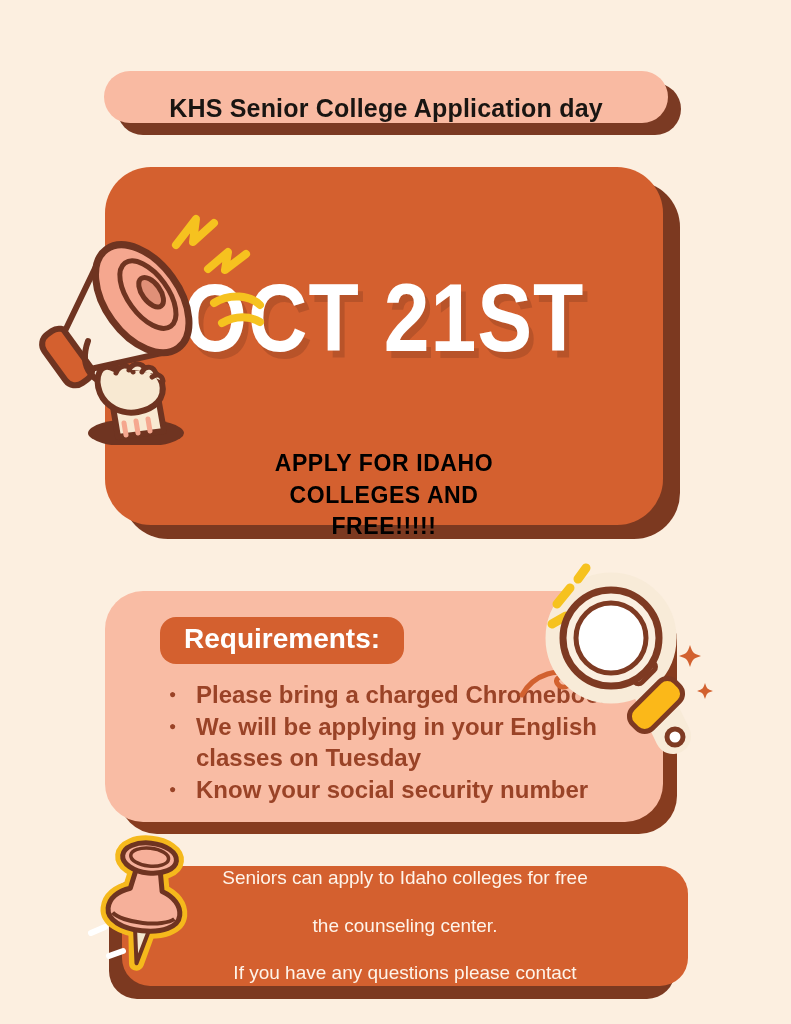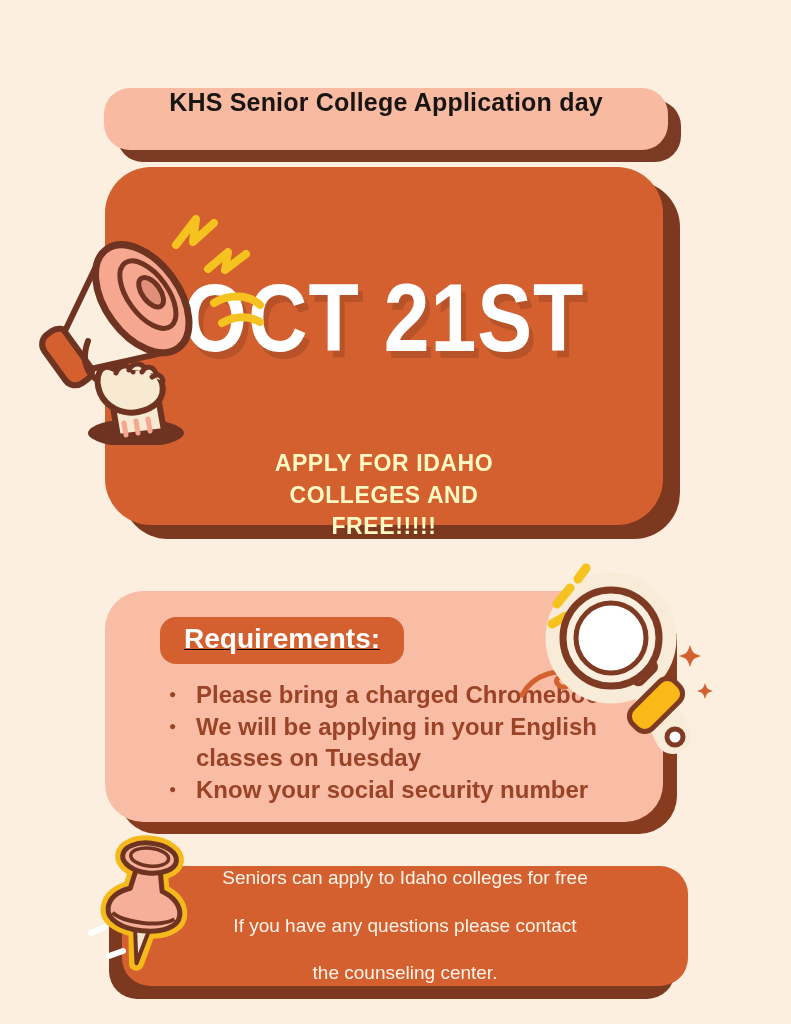--- a/index.html
+++ b/index.html
@@ -11,25 +11,25 @@
     height: 1024px;
     background: #FCEFE0;
     margin: 0 auto;
     overflow: hidden;
   }
 
   
   .banner {
     position: absolute;
     left: 104px; top: 71px;
-    width: 564px; height: 62px;
+    width: 564px; height: 52px;
     background: #F9BAA2;
     border-radius: 26px;
     box-shadow: 13px 12px 0 0 #7B3A23;
-    display: flex; align-items: flex-start; justify-content: center; margin-top: 17px;
+    display: flex; align-items: flex-end; justify-content: center;
   }
   .banner-title {
     font-size: 25px;
     font-weight: bold;
     color: #191512;
     letter-spacing: 0.2px;
   }
 
   
   .hero-panel {
@@ -55,21 +55,21 @@
     letter-spacing: 1px;
     transform: scaleY(1.14) scaleX(0.98);
     text-shadow: 5px 6px 0 rgba(124, 57, 32, 0.32);
     white-space: nowrap;
   }
   .hero-sub {
     position: absolute;
     top: 281px; left: 0;
     width: 100%;
     text-align: center;
-    color: #fef9c3;
+    color: #000000;
     font-size: 23px;
     font-weight: bold;
     line-height: 1.37;
     letter-spacing: 0.6px;
   }
 
   
   .req-panel {
     position: absolute;
     left: 105px; top: 591px;
@@ -78,21 +78,20 @@
     border-radius: 38px;
     box-shadow: 14px 12px 0 0 #873C1F;
     z-index: 2;
   }
   .req-pill {
     position: absolute;
     left: 55px; top: 26px;
     background: #D4602F;
     border-radius: 16px;
     padding: 6px 24px 9px 24px;
-    text-decoration: underline;
   }
   .req-pill span {
     color: #FFFFFF;
     font-size: 28px;
     font-weight: bold;
   }
   .req-list {
     position: absolute;
     left: 62px; top: 88px;
     width: 490px;
@@ -248,22 +247,22 @@
 
       <g fill="#D2612F">
         <path transform="translate(147,100)" d="M0,-11 C2.8,-2.8 2.8,-2.8 11,0 C2.8,2.8 2.8,2.8 0,11 C-2.8,2.8 -2.8,2.8 -11,0 C-2.8,-2.8 -2.8,-2.8 0,-11 Z"></path>
         <path transform="translate(162,135) scale(0.72)" d="M0,-11 C2.8,-2.8 2.8,-2.8 11,0 C2.8,2.8 2.8,2.8 0,11 C-2.8,2.8 -2.8,2.8 -11,0 C-2.8,-2.8 -2.8,-2.8 0,-11 Z"></path>
       </g>
     </svg>
   </div>
 
   <div class="footer-box">
     <div class="footer-line">Seniors can apply to Idaho colleges for free</div>
+    <div class="footer-line">the counseling center.</div>
     <div class="footer-line">If you have any questions please contact</div>
-    <div class="footer-line">the counseling center.</div>
   </div>
 
   <div class="pushpin-wrap">
     <svg width="132" height="142" viewBox="0 0 132 142">
 
       <g stroke="#FFFFFF" stroke-width="6" stroke-linecap="round">
         <line x1="9" y1="101" x2="23" y2="95"></line>
         <line x1="27" y1="124" x2="41" y2="119"></line>
       </g>
       <g transform="rotate(6 65 60)">

